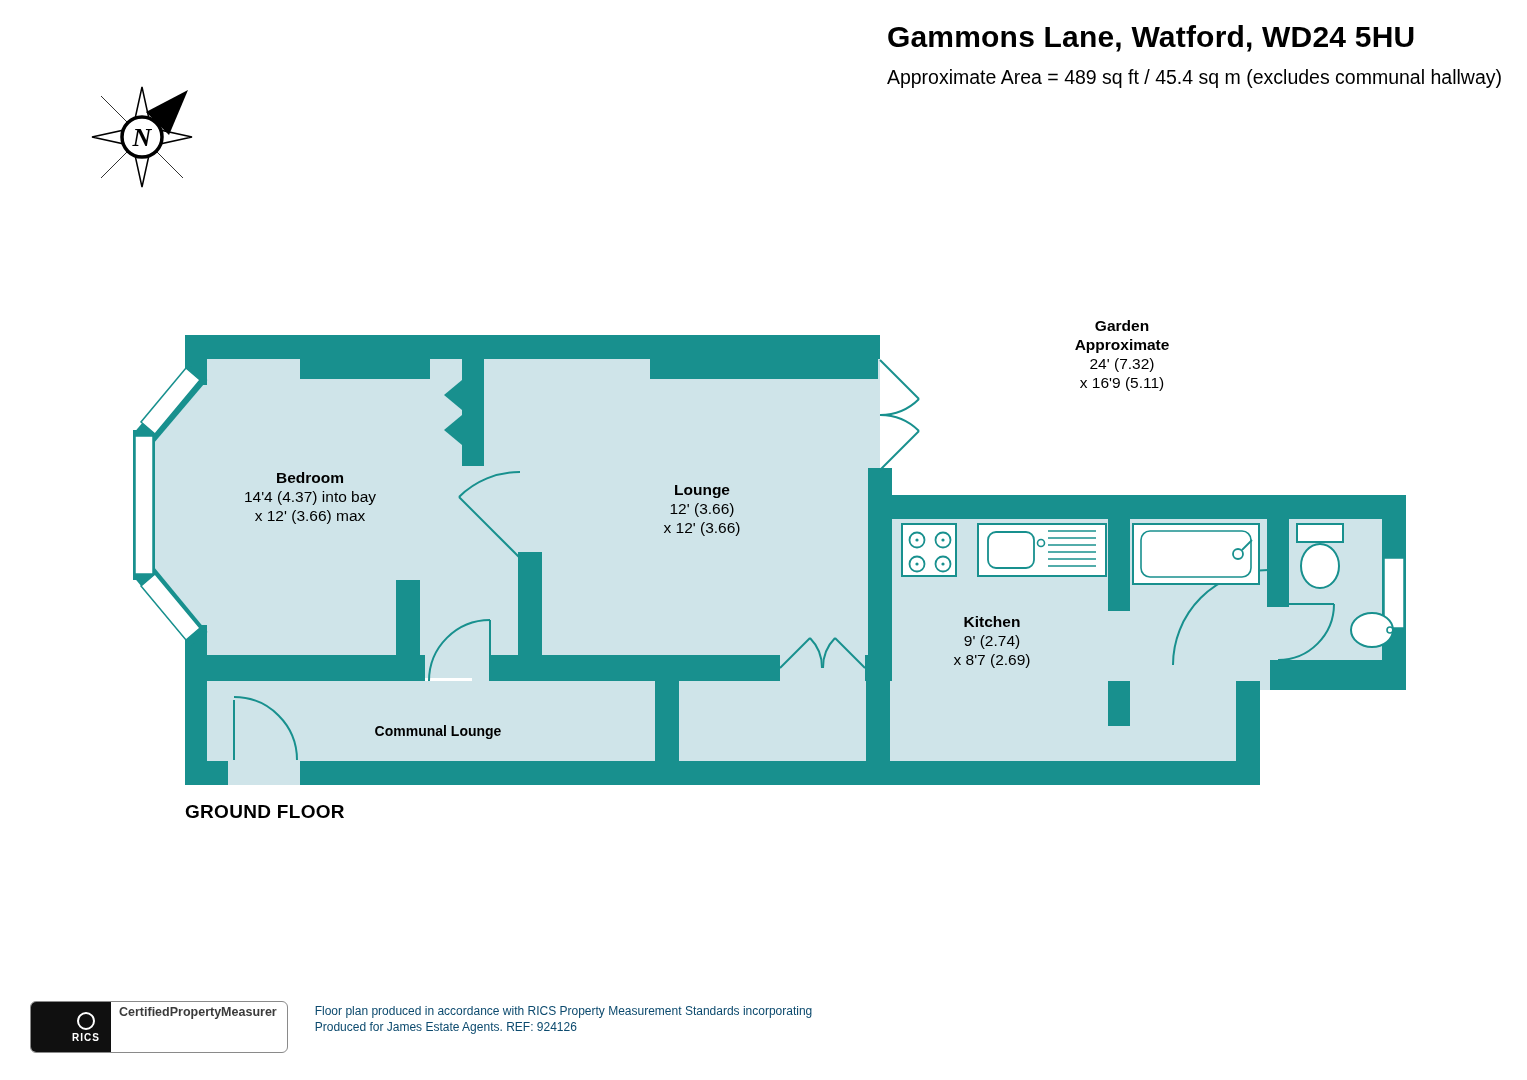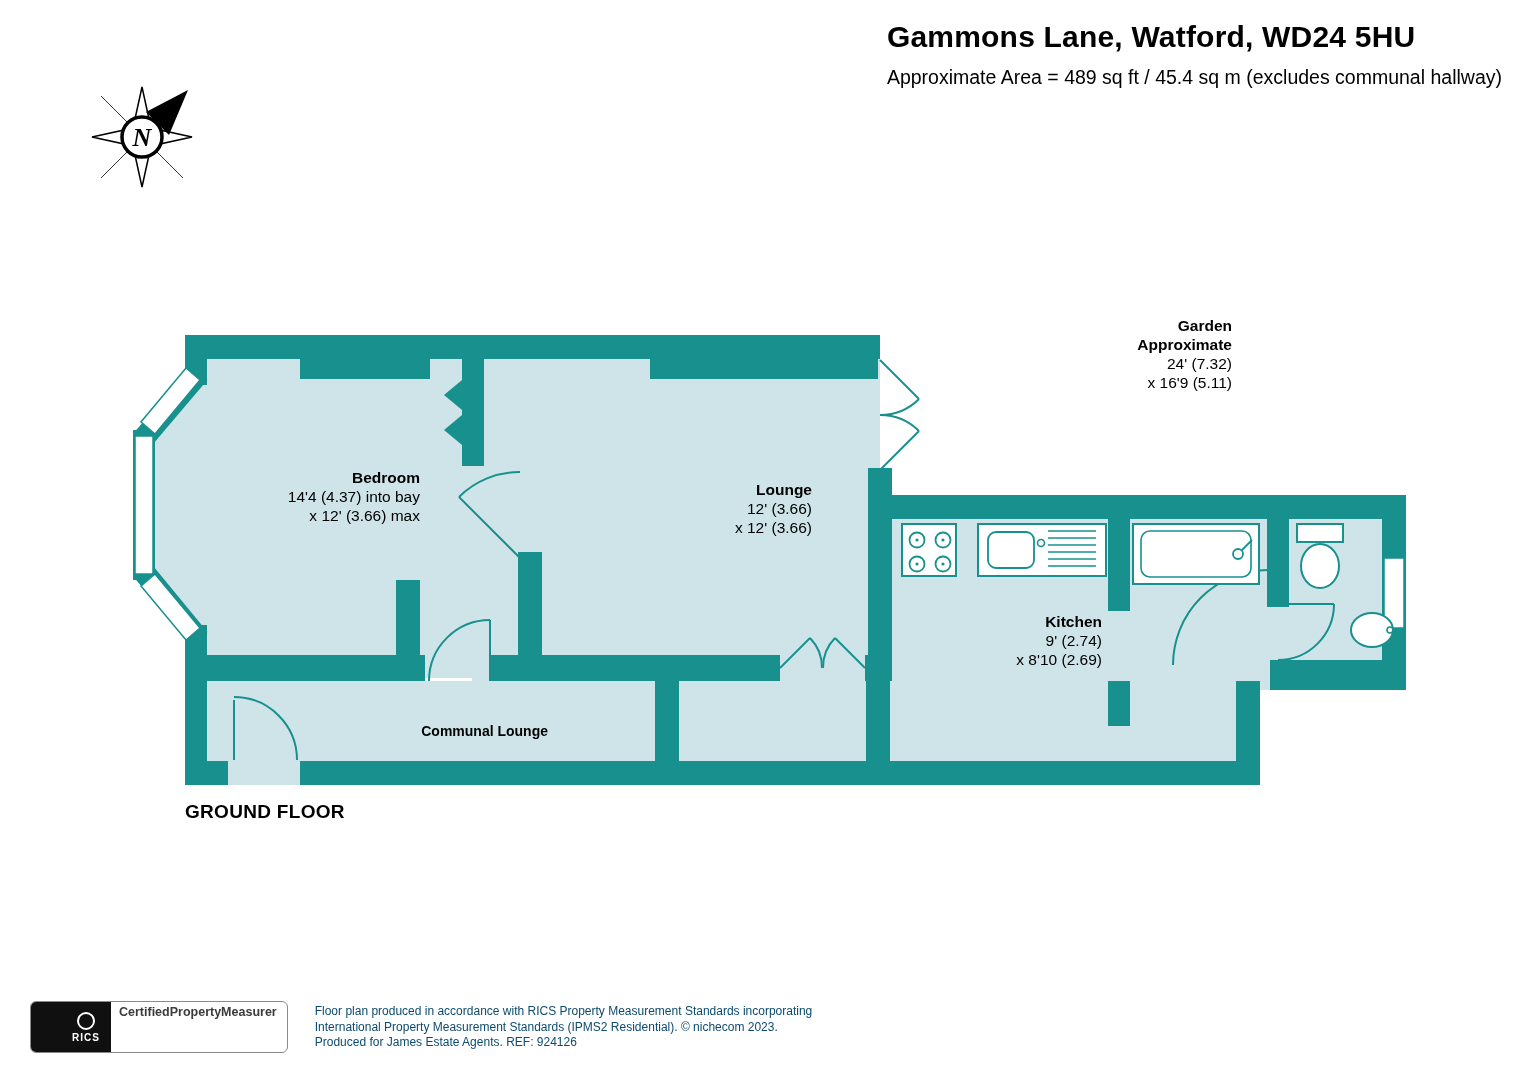--- a/index.html
+++ b/index.html
@@ -8,21 +8,21 @@
     font-family:"Liberation Sans", sans-serif;color:#000;overflow:hidden;
   }
   
   .header{position:absolute;top:20px;right:25px;text-align:left;}
   .header .title{font-size:30px;font-weight:bold;letter-spacing:0.2px;}
   .header .area{font-size:19.5px;margin-top:12px;}
   .header .note{font-size:13.5px;margin-top:9px;}
   
   svg.plan{position:absolute;left:0;top:0;z-index:1;}
   
-  .room-label{position:absolute;z-index:2;text-align:right;font-size:15.5px;line-height:19px;}
+  .room-label{position:absolute;z-index:2;text-align:center;font-size:15.5px;line-height:19px;}
   .room-label .rname{font-weight:bold;}
   .hall-label{font-size:14px;font-weight:bold;}
   .floor-label{position:absolute;left:185px;top:801px;font-size:19px;font-weight:bold;z-index:2;letter-spacing:0.3px;}
   
   .footer{position:absolute;left:30px;top:1001px;display:flex;align-items:flex-start;z-index:2;}
   .badge{display:flex;border:1.5px solid #8a8a8a;border-radius:6px;overflow:hidden;background:#fff;}
   .badge .black-sq{width:50px;height:50px;background:#101010;color:#fff;display:flex;flex-direction:column;align-items:center;justify-content:center;padding-left:30px;}
   .badge .black-sq .glyph{width:14px;height:14px;border:2px solid #fff;border-radius:50%;margin-bottom:2px;}
   .badge .black-sq .rics-word{font-size:10px;font-weight:bold;letter-spacing:1px;}
   .badge .badge-text{padding:3px 10px 3px 8px;font-size:12.5px;line-height:14.5px;font-weight:bold;color:#3b3b3b;display:flex;flex-direction:row;justify-content:center;}
@@ -177,21 +177,21 @@
 
 <div class="room-label" style="left:592px;top:480px;width:220px;">
   <div class="rname">Lounge</div>
   <div>12' (3.66)</div>
   <div>x 12' (3.66)</div>
 </div>
 
 <div class="room-label" style="left:882px;top:612px;width:220px;">
   <div class="rname">Kitchen</div>
   <div>9' (2.74)</div>
-  <div>x 8'10 (2.69)</div>
+  <div>x 8'7 (2.69)</div>
 </div>
 
 <div class="room-label" style="left:1012px;top:316px;width:220px;">
   <div class="rname">Garden</div>
   <div class="rname">Approximate</div>
   <div>24' (7.32)</div>
   <div>x 16'9 (5.11)</div>
 </div>
 
 <div class="room-label hall-label" style="left:328px;top:722px;width:220px;">
@@ -207,16 +207,15 @@
       <div class="rics-word">RICS</div>
     </div>
     <div class="badge-text">
       <div>Certified</div>
       <div>Property</div>
       <div>Measurer</div>
     </div>
   </div>
   <div class="footer-text">
     <div>Floor plan produced in accordance with RICS Property Measurement Standards incorporating</div>
-    <div>International Property Measurement Standards (IPMS2 Residential).  © nichecom 2023.</div>
     <div>Produced for James Estate Agents.   REF: 924126</div>
   </div>
 </div>
 
 </body></html>

